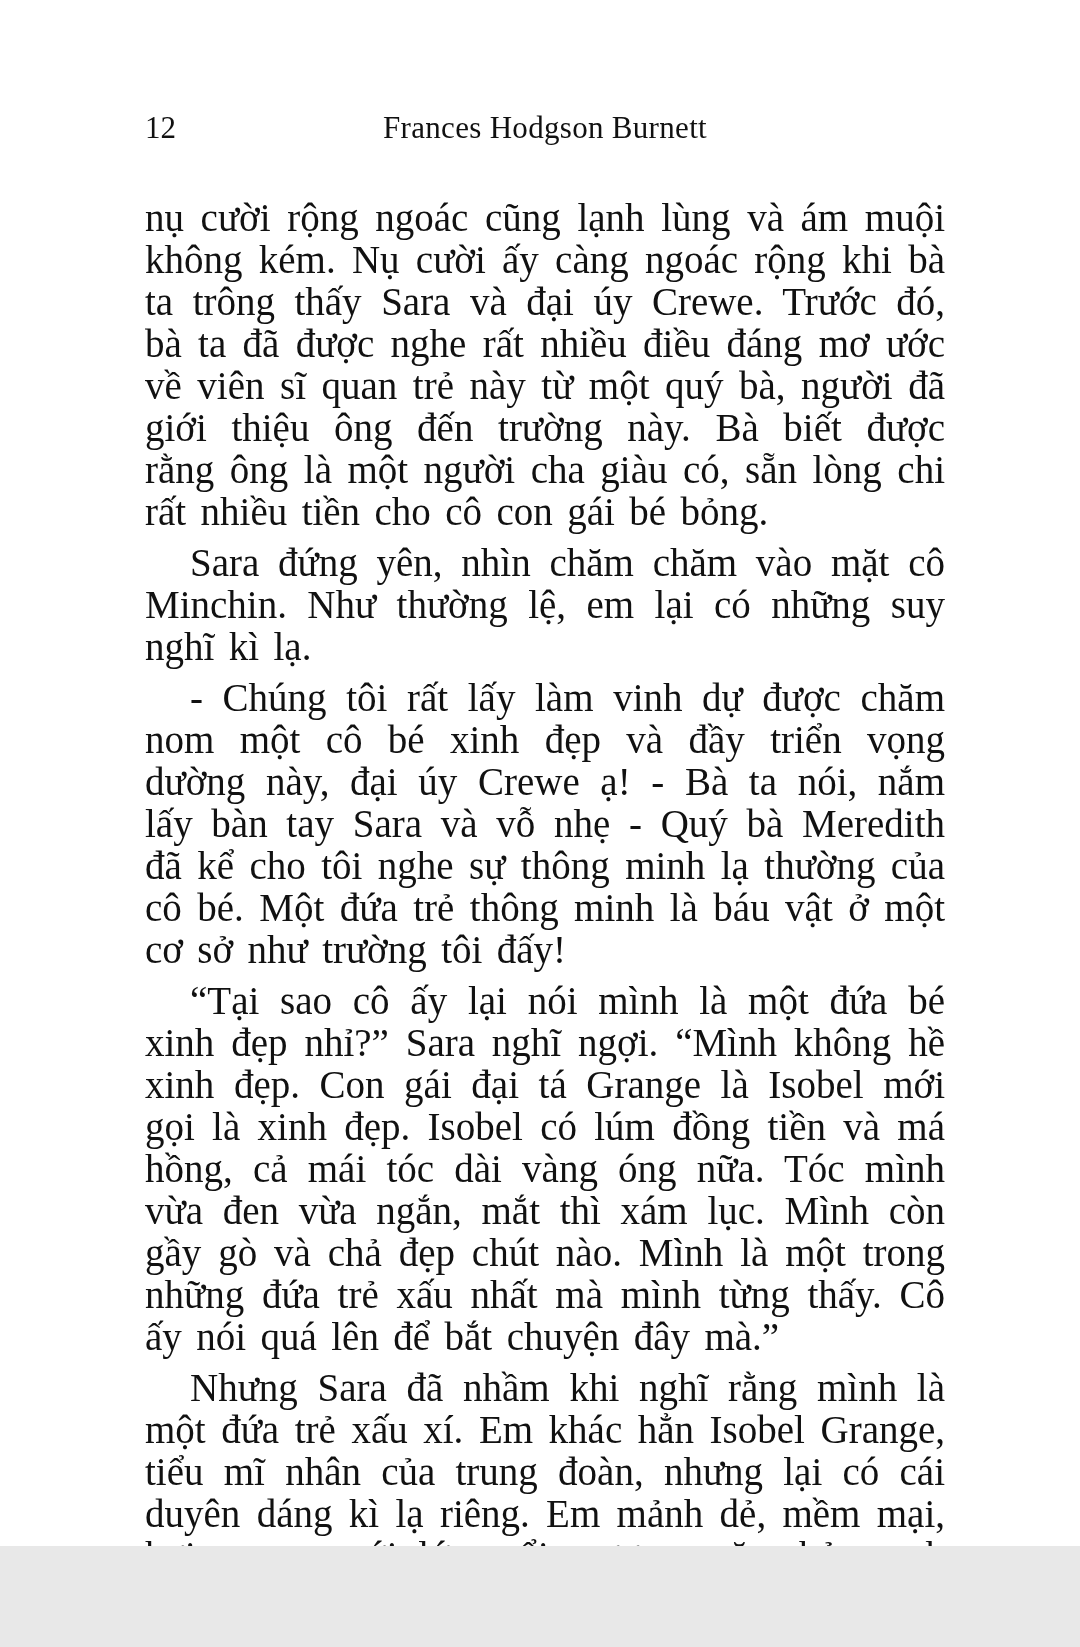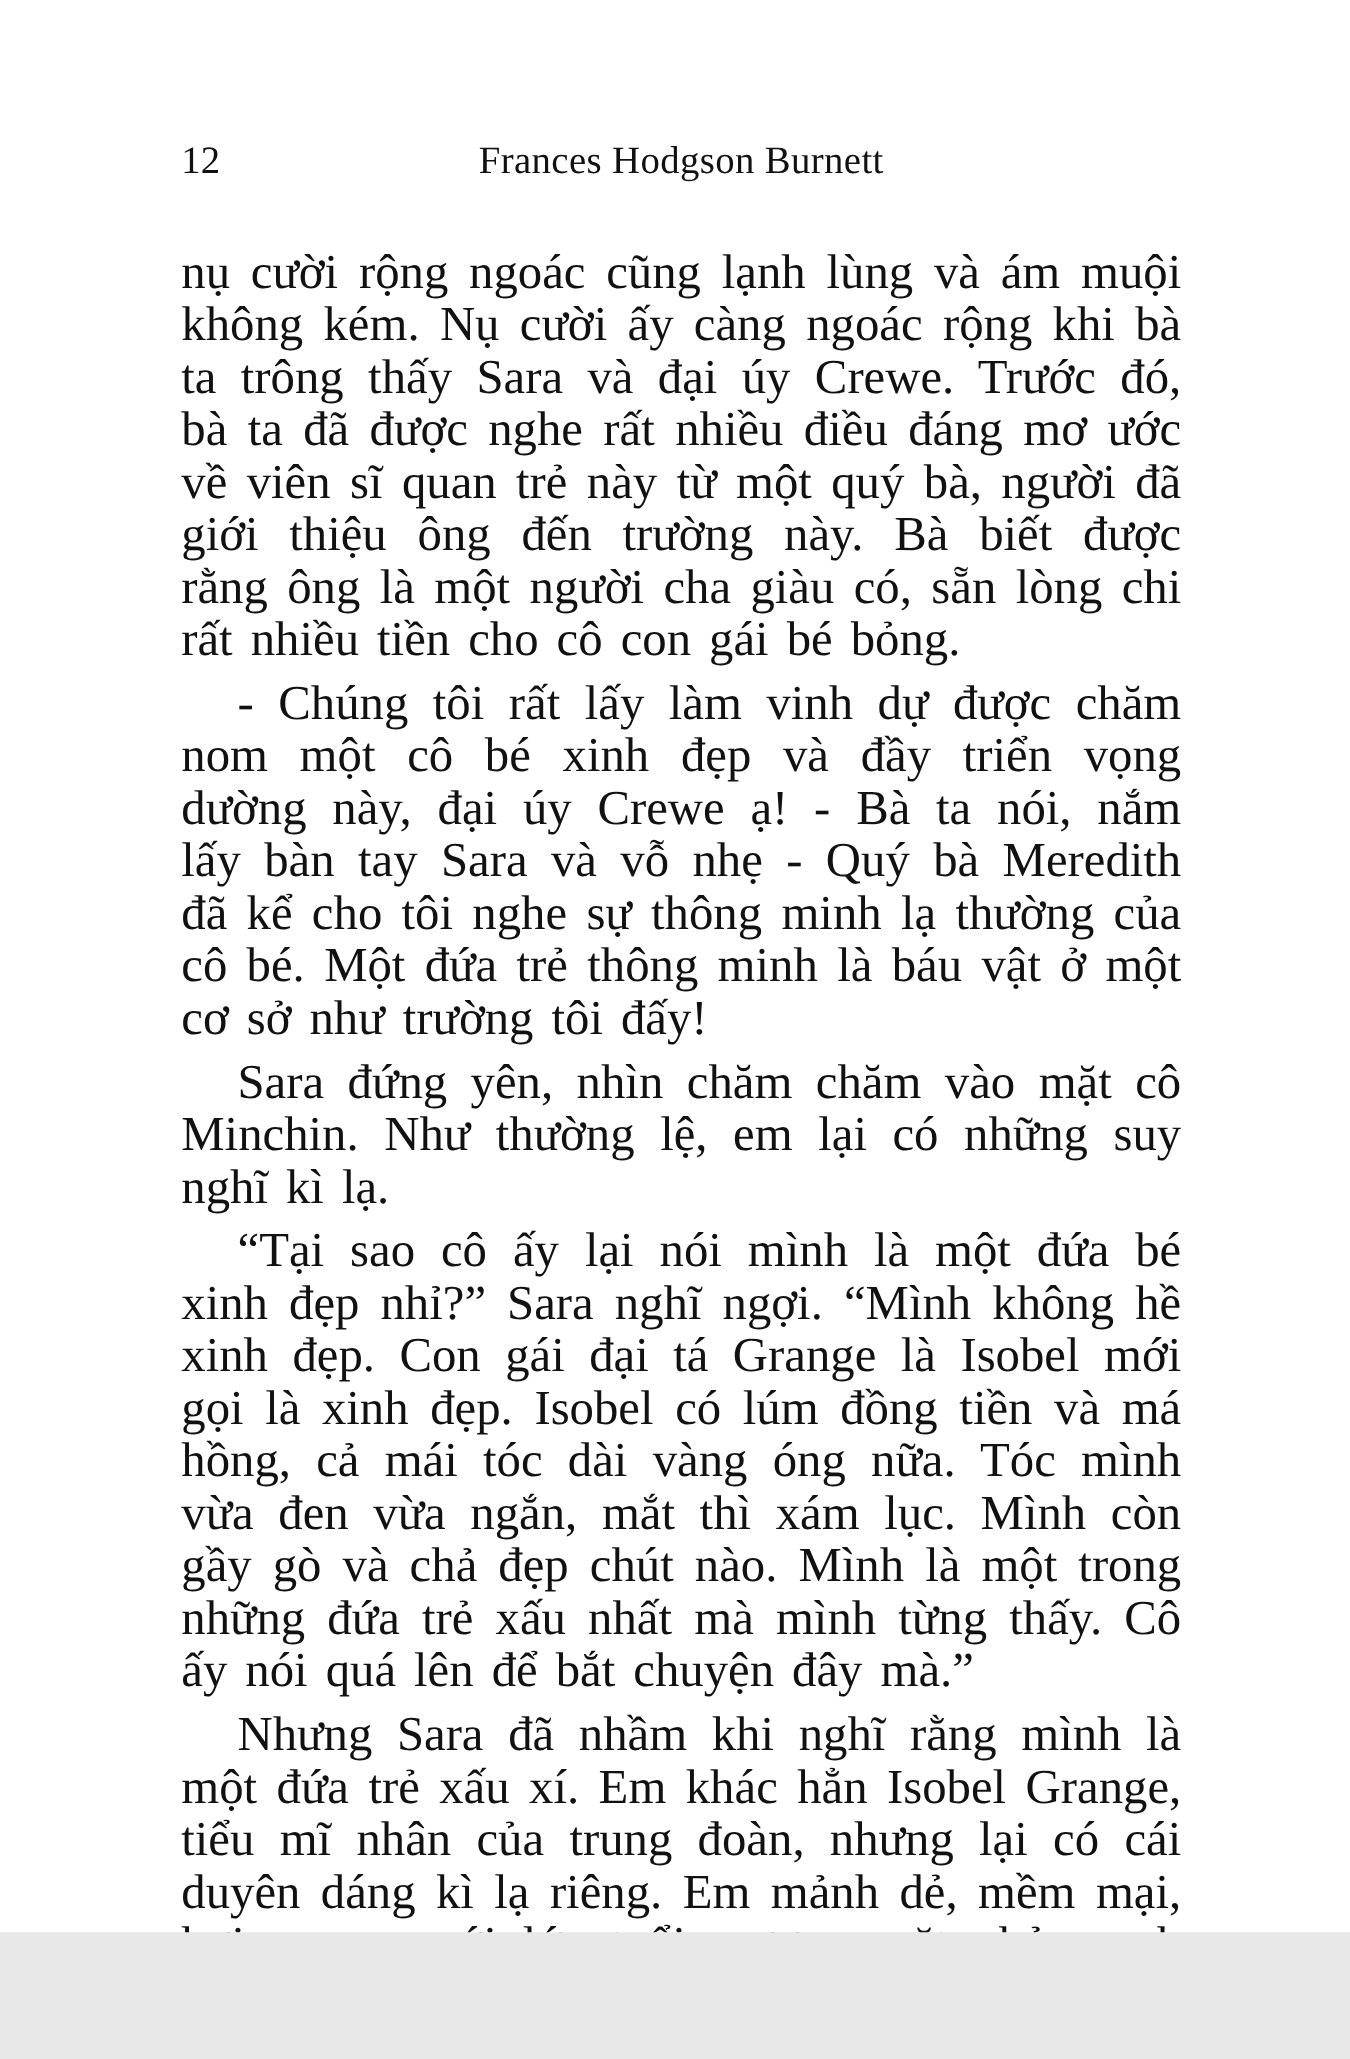--- a/index.html
+++ b/index.html
@@ -63,20 +63,20 @@
 <div class="page" style="background: rgb(255, 255, 255); color: rgb(17, 17, 17);">
   <div class="content">
 
     <div class="header">
       <span class="pagenum">12</span>
       <span class="running-title">Frances Hodgson Burnett</span>
     </div>
 
     <div class="body-text">
       <p>nụ cười rộng ngoác cũng lạnh lùng và ám muội không kém. Nụ cười ấy càng ngoác rộng khi bà ta trông thấy Sara và đại úy Crewe. Trước đó, bà ta đã được nghe rất nhiều điều đáng mơ ước về viên sĩ quan trẻ này từ một quý bà, người đã giới thiệu ông đến trường này. Bà biết được rằng ông là một người cha giàu có, sẵn lòng chi rất nhiều tiền cho cô con gái bé bỏng.</p>
+      <p class="indented">Sara đứng yên, nhìn chăm chăm vào mặt cô Minchin. Như thường lệ, em lại có những suy nghĩ kì lạ.</p>
       <p class="indented">- Chúng tôi rất lấy làm vinh dự được chăm nom một cô bé xinh đẹp và đầy triển vọng dường này, đại úy Crewe ạ! - Bà ta nói, nắm lấy bàn tay Sara và vỗ nhẹ - Quý bà Meredith đã kể cho tôi nghe sự thông minh lạ thường của cô bé. Một đứa trẻ thông minh là báu vật ở một cơ sở như trường tôi đấy!</p>
-      <p class="indented">Sara đứng yên, nhìn chăm chăm vào mặt cô Minchin. Như thường lệ, em lại có những suy nghĩ kì lạ.</p>
       <p class="indented">“Tại sao cô ấy lại nói mình là một đứa bé xinh đẹp nhỉ?” Sara nghĩ ngợi. “Mình không hề xinh đẹp. Con gái đại tá Grange là Isobel mới gọi là xinh đẹp. Isobel có lúm đồng tiền và má hồng, cả mái tóc dài vàng óng nữa. Tóc mình vừa đen vừa ngắn, mắt thì xám lục. Mình còn gầy gò và chả đẹp chút nào. Mình là một trong những đứa trẻ xấu nhất mà mình từng thấy. Cô ấy nói quá lên để bắt chuyện đây mà.”</p>
       <p class="indented">Nhưng Sara đã nhầm khi nghĩ rằng mình là một đứa trẻ xấu xí. Em khác hẳn Isobel Grange, tiểu mĩ nhân của trung đoàn, nhưng lại có cái duyên dáng kì lạ riêng. Em mảnh dẻ, mềm mại, hơi cao so với lứa tuổi, gương mặt nhỏ mạnh mẽ và lôi cuốn. Mái tóc em dày, đen nhánh và chỉ gợn sóng ở đuôi. Đúng là đôi mắt em màu xám lục, nhưng đó là đôi mắt to, tuyệt diệu với hàng mi đen dài.</p>
     </div>
 
   </div>
 </div>
 
 </body></html>

